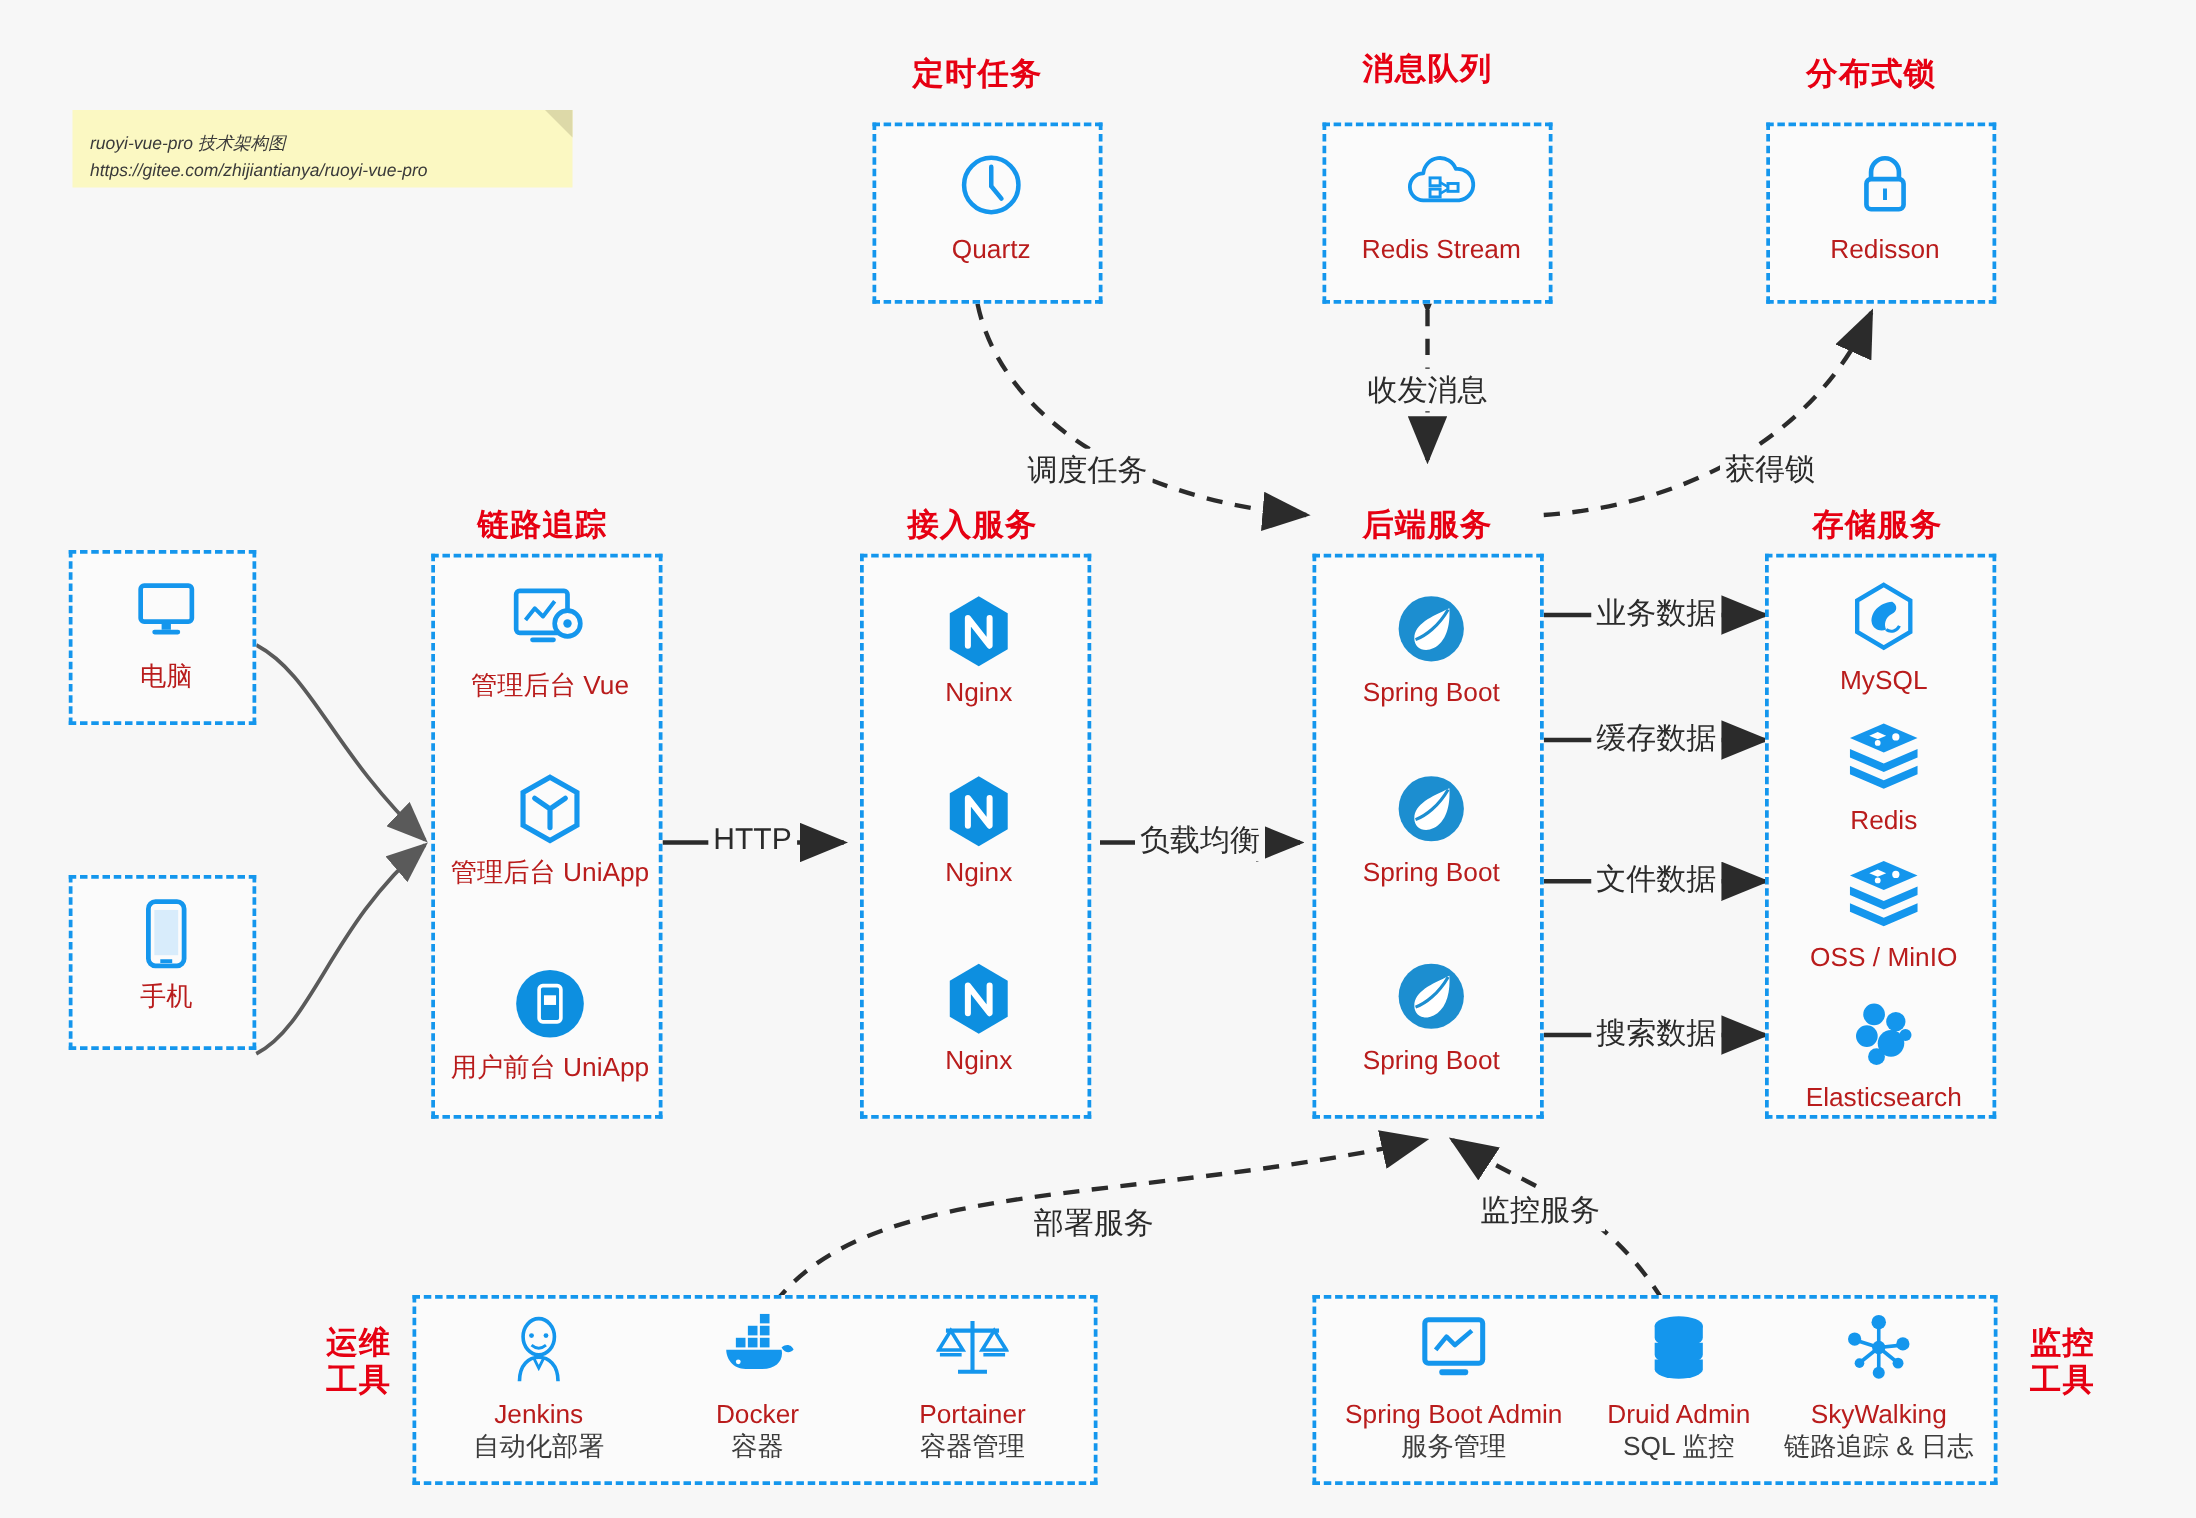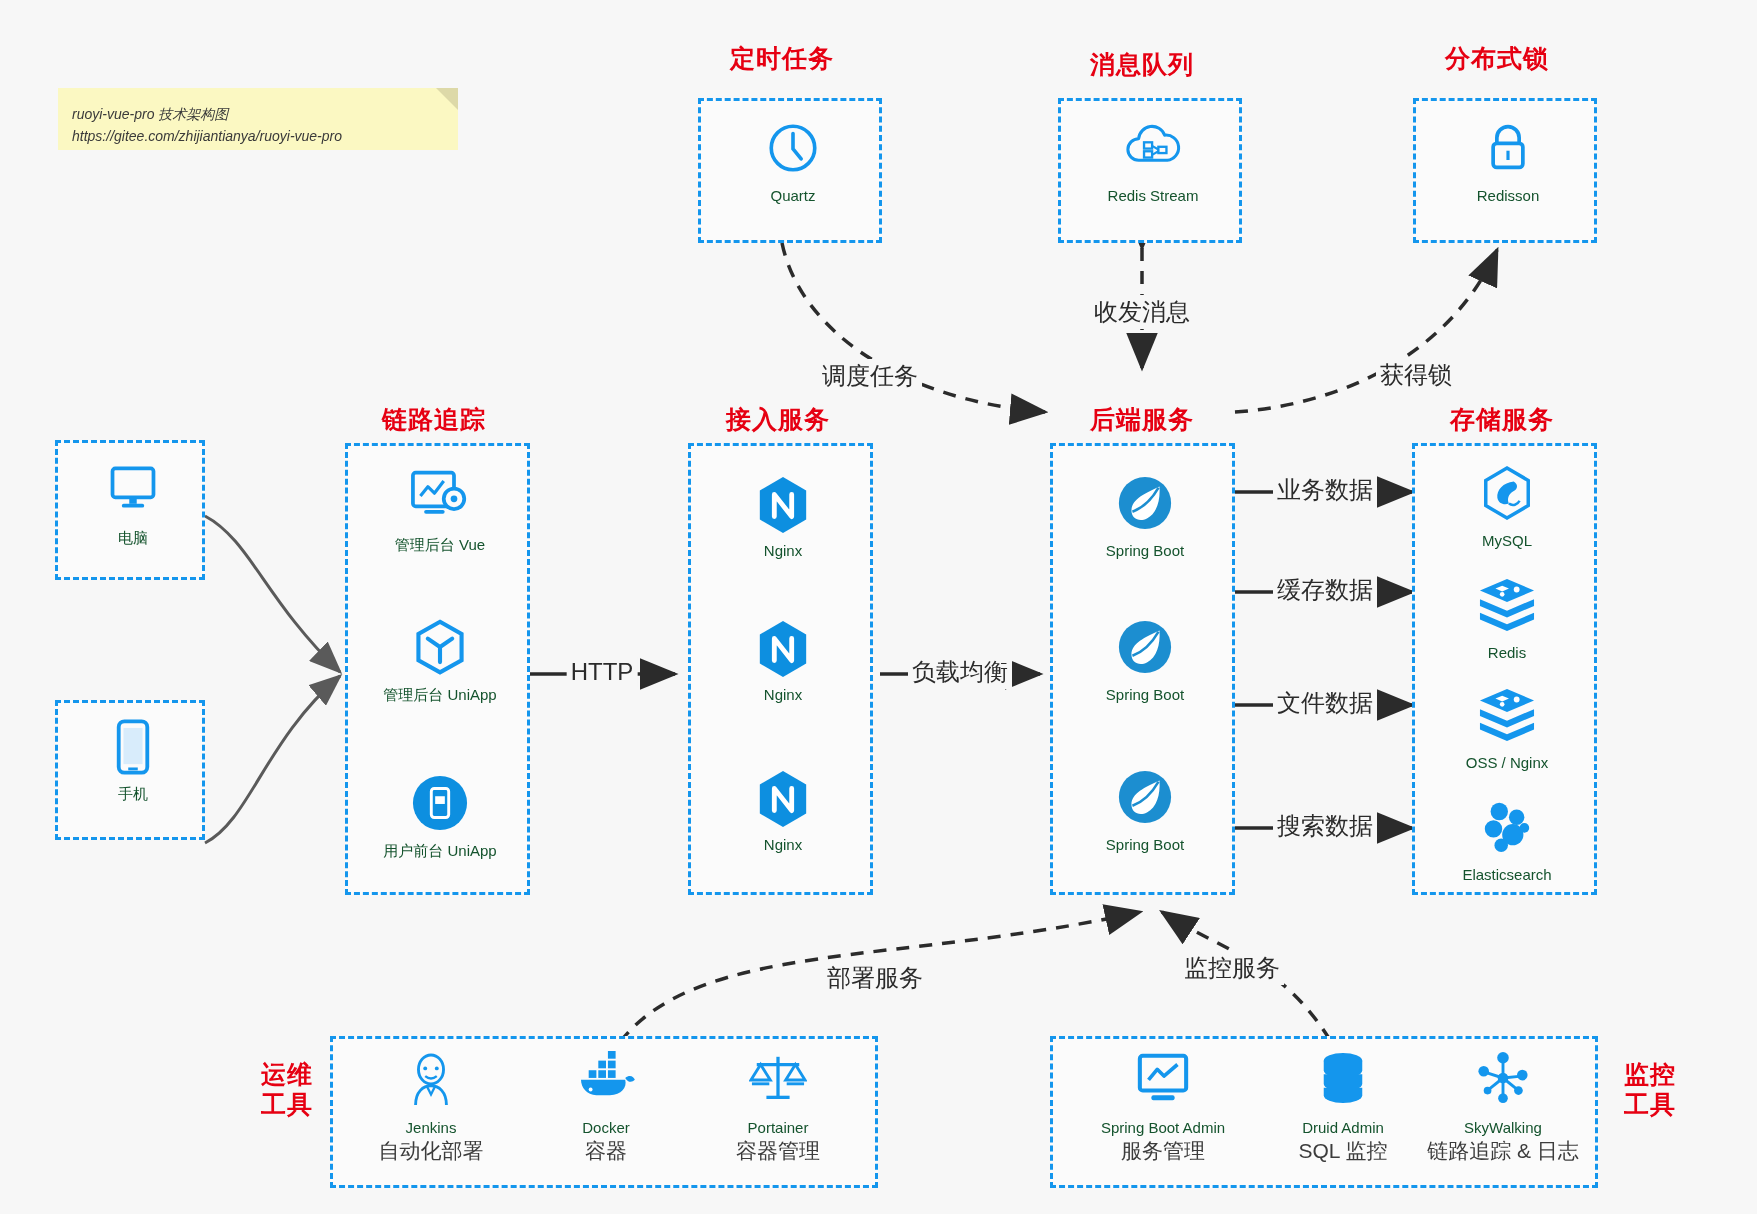--- a/index.html
+++ b/index.html
@@ -39,22 +39,22 @@
     text-align:center;
     width:160px;
   }
   .node .ico{
     display:block;
     margin:0 auto 6px auto;
     height:62px;
     line-height:0;
   }
   .node .lbl{
-    font-size:15px;
-    color:#14532d;
+    font-size:21px;
+    color:#b91c1c;
     white-space:nowrap;
     line-height:1.25;
   }
   .node .sub{
     font-size:21px;
     color:#3c3c3c;
     white-space:nowrap;
     line-height:1.25;
   }
 
@@ -131,21 +131,21 @@
     <path d="M1330,1040 C1280,960 1220,950 1162,912" fill="none" stroke="#2b2b2b" stroke-width="3.5" stroke-dasharray="13,10" marker-end="url(#arrowDark)"></path>
   </svg>
 
   <div class="note">
     <div class="fold"></div>
     <div>ruoyi-vue-pro 技术架构图</div>
     <div>https://gitee.com/zhijiantianya/ruoyi-vue-pro</div>
   </div>
 
   <div class="cap" style="left:700px;top:42px;width:164px;">定时任务</div>
-  <div class="cap" style="left:1060px;top:48px;width:164px;">消息队列</div>
+  <div class="cap" style="left:1060px;top:38px;width:164px;">消息队列</div>
   <div class="cap" style="left:1415px;top:42px;width:164px;">分布式锁</div>
 
   <div class="dbox" style="left:698px;top:98px;width:184px;height:145px;">
     <div class="node" style="left:12px;top:18px;width:160px;">
       <span class="ico">
         <svg width="58" height="58" viewBox="0 0 64 64">
           <circle cx="32" cy="32" r="24" fill="none" stroke="#1496ed" stroke-width="4"></circle>
           <path d="M32 16 L32 33 L41 44" fill="none" stroke="#1496ed" stroke-width="4" stroke-linecap="round"></path>
         </svg>
       </span>
@@ -337,21 +337,21 @@
       <span class="ico">
         <svg width="62" height="56" viewBox="0 0 64 58">
           <path d="M32 3 L60 15 L32 27 L4 15 Z" fill="#1496ed"></path>
           <path d="M4 24 L32 36 L60 24 L60 31 L32 43 L4 31 Z" fill="#1496ed"></path>
           <path d="M4 38 L32 50 L60 38 L60 45 L32 57 L4 45 Z" fill="#1496ed"></path>
           <path d="M20 13 l7 -3 l7 3 l-7 3 z" fill="#fff"></path>
           <circle cx="42" cy="14" r="3" fill="#fff"></circle>
           <circle cx="27" cy="19" r="2.4" fill="#fff"></circle>
         </svg>
       </span>
-      <div class="lbl">OSS / Nginx</div>
+      <div class="lbl">OSS / MinIO</div>
     </div>
     <div class="node" style="left:12px;top:352px;width:160px;">
       <span class="ico">
         <svg width="58" height="56" viewBox="0 0 60 58">
           <circle cx="22" cy="14" r="9" fill="#1496ed"></circle>
           <circle cx="40" cy="20" r="8" fill="#1496ed"></circle>
           <circle cx="16" cy="32" r="9" fill="#1496ed"></circle>
           <circle cx="36" cy="38" r="11" fill="#1496ed"></circle>
           <circle cx="24" cy="49" r="7" fill="#1496ed"></circle>
           <circle cx="48" cy="31" r="5" fill="#1496ed"></circle>

